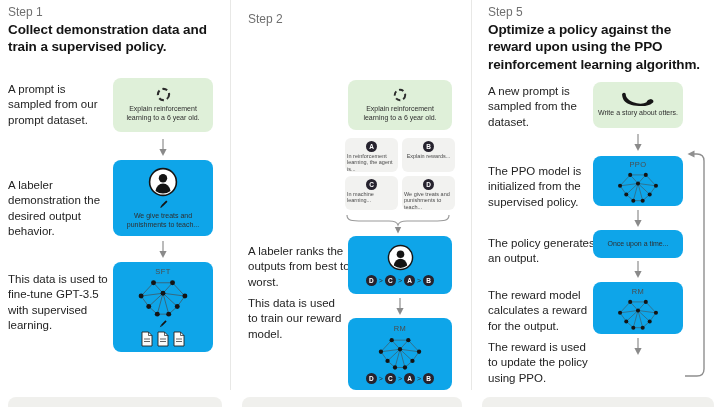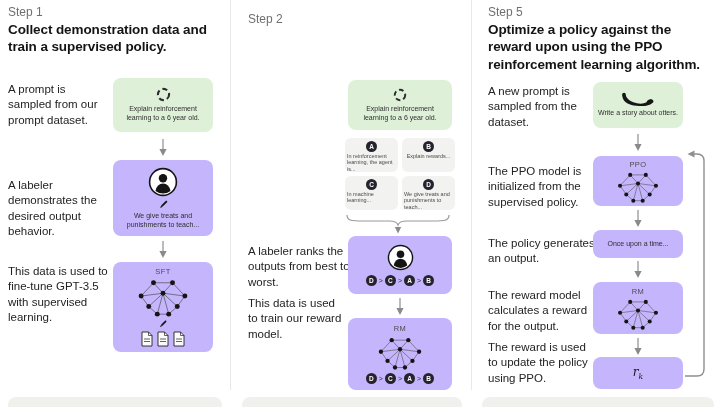--- a/index.html
+++ b/index.html
@@ -5,21 +5,21 @@
   html,body{margin:0;padding:0;background:#fff;}
   #stage{
     position:relative;width:720px;height:407px;background:#ffffff;overflow:hidden;
     font-family:"Liberation Sans","DejaVu Sans",sans-serif;color:#1f1f1f;
   }
   .divider{position:absolute;top:0;width:1px;height:390px;background:#e8e8e6;}
   .step-label{position:absolute;font-size:12px;color:#6f6f6f;}
   .step-title{position:absolute;font-size:13.5px;font-weight:bold;color:#141414;line-height:1.28;letter-spacing:-0.1px;}
   .side-text{position:absolute;font-size:11.5px;color:#232323;line-height:1.33;}
   .gbox{position:absolute;background:#dff0d9;border-radius:8px;display:flex;flex-direction:column;align-items:center;justify-content:center;gap:3px;text-align:center;}
-  .xbox{position:absolute;background:#c4b5fd;border-radius:8px;display:flex;flex-direction:column;align-items:center;text-align:center;}
+  .xbox{position:absolute;background:#0ea5e9;border-radius:8px;display:flex;flex-direction:column;align-items:center;text-align:center;}
   .caption{font-size:7px;color:#2f2f2f;line-height:1.25;}
   .model-label{font-size:7.5px;color:#4c4c4c;letter-spacing:0.4px;}
   .rank-row{display:flex;align-items:center;justify-content:center;}
   .rank-circle{width:11px;height:11px;border-radius:50%;background:#26232e;color:#fff;font-size:6.5px;font-weight:bold;display:flex;align-items:center;justify-content:center;}
   .rank-sep{font-size:7px;color:#2b2b2b;margin:0 2px;}
   .out-grid{position:absolute;display:grid;grid-template-columns:53px 53px;grid-auto-rows:34px;gap:4px;}
   .out-cell{background:#f2f2f0;border-radius:6px;display:flex;flex-direction:column;align-items:center;padding:3px 2px 2px;gap:1px;box-sizing:border-box;}
   .out-circle{width:11px;height:11px;border-radius:50%;background:#26232e;color:#fff;font-size:6.5px;font-weight:bold;display:flex;align-items:center;justify-content:center;flex:0 0 auto;}
   .out-caption{font-size:5.5px;color:#4a4a4a;line-height:1.15;}
   .varrow{position:absolute;width:12px;height:18px;}
@@ -49,21 +49,21 @@
     <div class="caption" style="width:92px;">Explain reinforcement learning to a 6 year old.</div>
   </div>
 
   <div class="varrow" style="left:157px;top:139px;">
     <svg width="12" height="18" viewBox="0 0 12 18">
         <line x1="6" y1="0" x2="6" y2="11" stroke="#979797" stroke-width="1.3"></line>
         <path d="M2.4 10 L6 17 L9.6 10 Z" fill="#8a8a8a"></path>
       </svg>
   </div>
 
-  <div class="side-text" style="left:8px;top:178px;width:100px;">A labeler demonstrates the desired output behavior.</div>
+  <div class="side-text" style="left:8px;top:178px;width:100px;">A labeler demonstration the desired output behavior.</div>
   <div class="xbox" style="left:113px;top:160px;width:100px;height:76px;justify-content:center;gap:2px;">
     <span>
       <svg width="30" height="30" viewBox="0 0 30 30">
         <circle cx="15" cy="15" r="13.4" fill="#ffffff" stroke="#141414" stroke-width="1.6"></circle>
         <circle cx="15" cy="11.3" r="4.2" fill="#141414"></circle>
         <path d="M7.5 24 Q9 16.5 15 16.5 Q21 16.5 22.5 24 Q19 26.6 15 26.6 Q11 26.6 7.5 24 Z" fill="#141414"></path>
       </svg>
     </span>
     <span>
       <svg width="11" height="11" viewBox="0 0 13 13">
@@ -76,21 +76,21 @@
     <div class="caption" style="width:90px;">We give treats and punishments to teach...</div>
   </div>
 
   <div class="varrow" style="left:157px;top:241px;">
     <svg width="12" height="18" viewBox="0 0 12 18">
         <line x1="6" y1="0" x2="6" y2="11" stroke="#979797" stroke-width="1.3"></line>
         <path d="M2.4 10 L6 17 L9.6 10 Z" fill="#8a8a8a"></path>
       </svg>
   </div>
 
-  <div class="side-text" style="left:8px;top:264px;width:108px;">This data is used to fine-tune GPT-3.5 with supervised learning.</div>
+  <div class="side-text" style="left:8px;top:272px;width:108px;">This data is used to fine-tune GPT-3.5 with supervised learning.</div>
   <div class="xbox" style="left:113px;top:262px;width:100px;height:90px;justify-content:center;gap:2px;">
     <div class="model-label">SFT</div>
     <span>
       <svg width="52" height="39" viewBox="0 0 54 41">
         <g stroke="#4a4a4a" stroke-width="0.7">
           <line x1="17" y1="5" x2="37" y2="5"></line>
             <line x1="17" y1="5" x2="4" y2="19"></line>
             <line x1="17" y1="5" x2="27" y2="16"></line>
           <line x1="37" y1="5" x2="27" y2="16"></line>
             <line x1="37" y1="5" x2="50" y2="19"></line>
@@ -374,23 +374,20 @@
   </div>
 
   <div class="varrow" style="left:632px;top:338px;">
     <svg width="12" height="18" viewBox="0 0 12 18">
         <line x1="6" y1="0" x2="6" y2="11" stroke="#979797" stroke-width="1.3"></line>
         <path d="M2.4 10 L6 17 L9.6 10 Z" fill="#8a8a8a"></path>
       </svg>
   </div>
 
   <div class="side-text" style="left:488px;top:340px;width:105px;">The reward is used to update the policy using PPO.</div>
-  <div class="xbox" style="left:593px;top:357px;width:90px;height:32px;justify-content:center;">
-    <div class="rk-text"><span>r</span><sub>k</sub></div>
-  </div>
 
   <div style="position:absolute;left:684px;top:150px;">
     <svg width="26" height="230" viewBox="0 0 26 230">
       <path d="M1 226 L13 226 Q20 226 20 219 L20 11 Q20 4 13 4 L10 4" fill="none" stroke="#8f8f8f" stroke-width="1.4"></path>
       <path d="M10.5 0.5 L3.5 4 L10.5 7.5 Z" fill="#8f8f8f"></path>
     </svg>
   </div>
 
   <div class="bottom-bar" style="left:8px;width:214px;"></div>
   <div class="bottom-bar" style="left:242px;width:220px;"></div>

